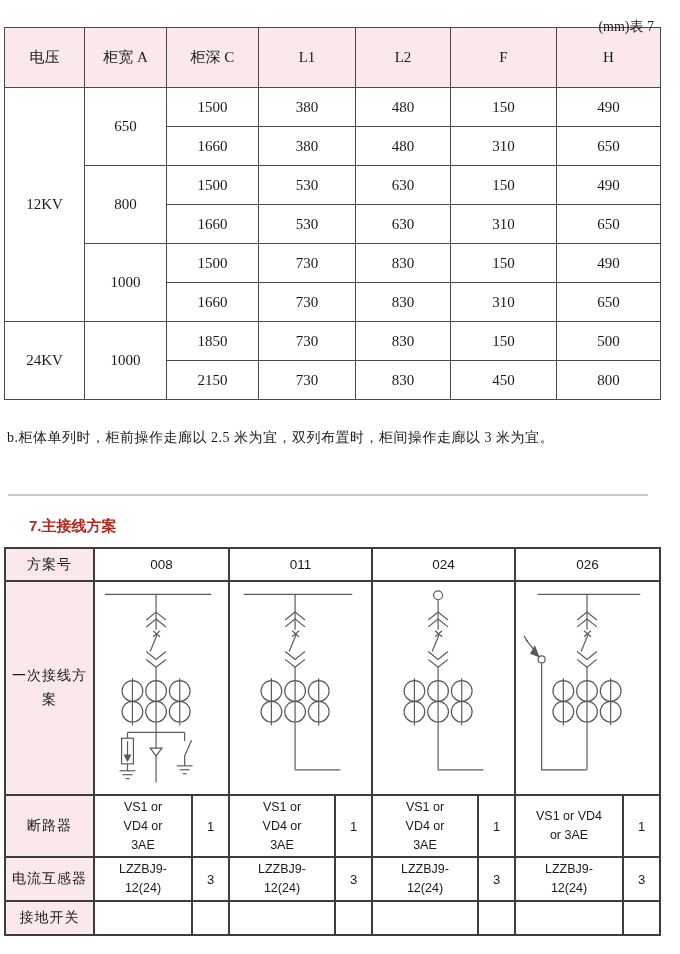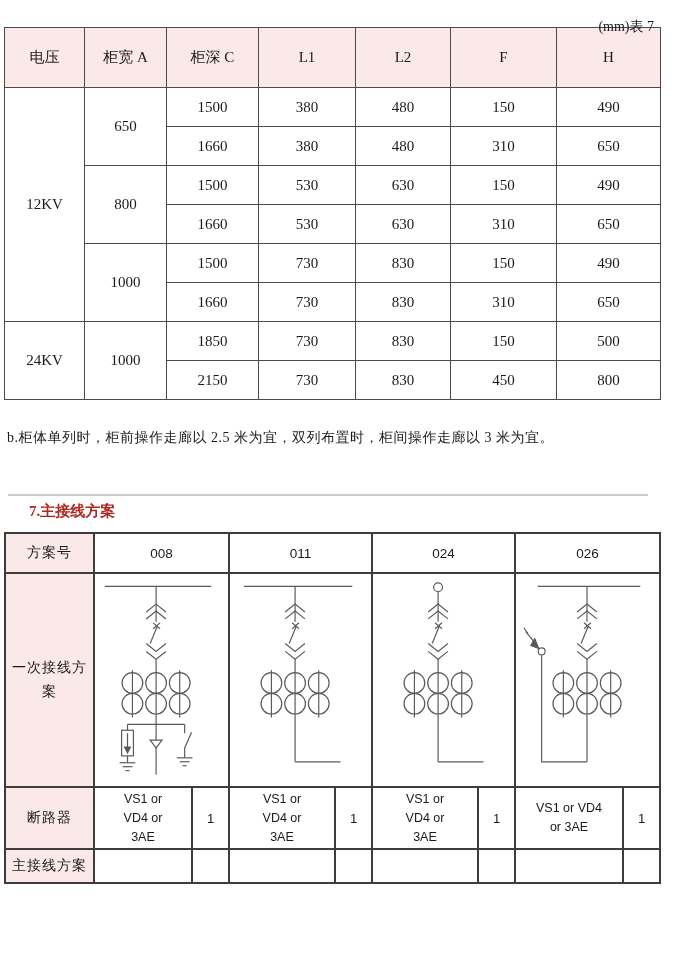--- a/index.html
+++ b/index.html
@@ -16,32 +16,32 @@
 
   
   .dim-table { width:656px; margin:3px 0 0 4px; }
   .dim-table th,.dim-table td { border:1px solid var(--t1border); font-size:15px; font-weight:normal; }
   .dim-table thead th { background:var(--pink); height:60px; }
   .dim-table tbody td { height:39px; background:#fff; }
 
   .note { margin:29px 0 0 7px; font-size:14px; letter-spacing:0.5px; }
   .divider { margin:47px 0 0 8px; width:640px; height:0; border-top:2px solid #c9c9c9; }
   .heading {
-    margin:6px 0 0 29px; font-size:15px; font-weight:bold; color:var(--accent);
-    font-family:Liberation Serif, serif;
+    margin:21px 0 0 29px; font-size:15px; font-weight:bold; color:var(--accent);
+    font-family:Liberation Sans, sans-serif;
   }
 
   
   .scheme-table { width:655px; margin:11px 0 0 4px; }
   .scheme-table th,.scheme-table td { border:2px solid var(--t2border); background:#fff; }
   .scheme-table .labelcell {
     background:var(--pink); font-size:14px; font-weight:normal;
     padding:2px; line-height:1.7; letter-spacing:1px;
   }
-  .scheme-table thead th { height:40px; }
+  .scheme-table thead th { height:33px; }
   .scheme-id { font-family:"Liberation Sans","DejaVu Sans",sans-serif; font-size:13.5px; font-weight:normal; }
   .diagram-cell { height:214px; padding:0; }
   .diagram-cell svg { display:block; width:100%; height:212px; }
   .model {
     font-family:"Liberation Sans","DejaVu Sans",sans-serif; font-size:12.5px;
     padding:2px 20px; line-height:1.5;
   }
   .qty { font-family:"Liberation Sans","DejaVu Sans",sans-serif; font-size:13px; }
   .equip-row td { height:34px; }
   .equip-row.tall td { height:48px; }
@@ -320,21 +320,32 @@
         <td class="model">VS1 or VD4 or 3AE</td>
         <td class="qty">1</td>
         <td class="model">VS1 or VD4 or 3AE</td>
         <td class="qty">1</td>
         <td class="model">VS1 or VD4 or 3AE</td>
         <td class="qty">1</td>
         <td class="model">VS1 or VD4 or 3AE</td>
         <td class="qty">1</td>
       </tr>
       <tr class="equip-row">
-        <td class="labelcell">主接线方案</td>
+        <td class="labelcell">电流互感器</td>
+        <td class="model">LZZBJ9-12(24)</td>
+        <td class="qty">3</td>
+        <td class="model">LZZBJ9-12(24)</td>
+        <td class="qty">3</td>
+        <td class="model">LZZBJ9-12(24)</td>
+        <td class="qty">3</td>
+        <td class="model">LZZBJ9-12(24)</td>
+        <td class="qty">3</td>
+      </tr>
+      <tr class="equip-row">
+        <td class="labelcell">接地开关</td>
         <td class="model"></td>
         <td class="qty"></td>
         <td class="model"></td>
         <td class="qty"></td>
         <td class="model"></td>
         <td class="qty"></td>
         <td class="model"></td>
         <td class="qty"></td>
       </tr>
     </tbody>

